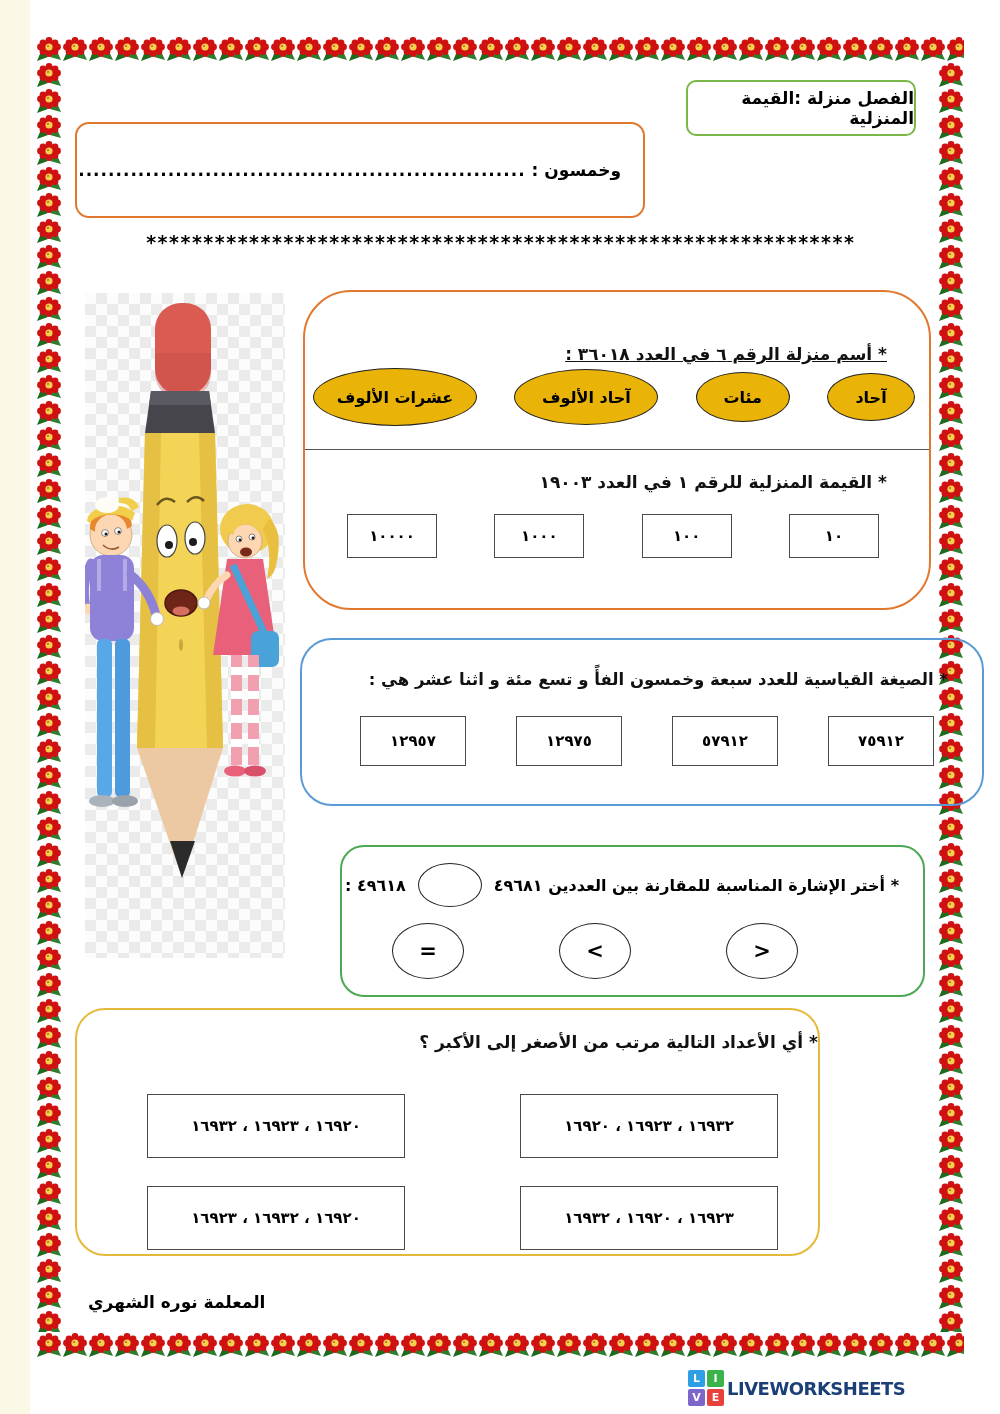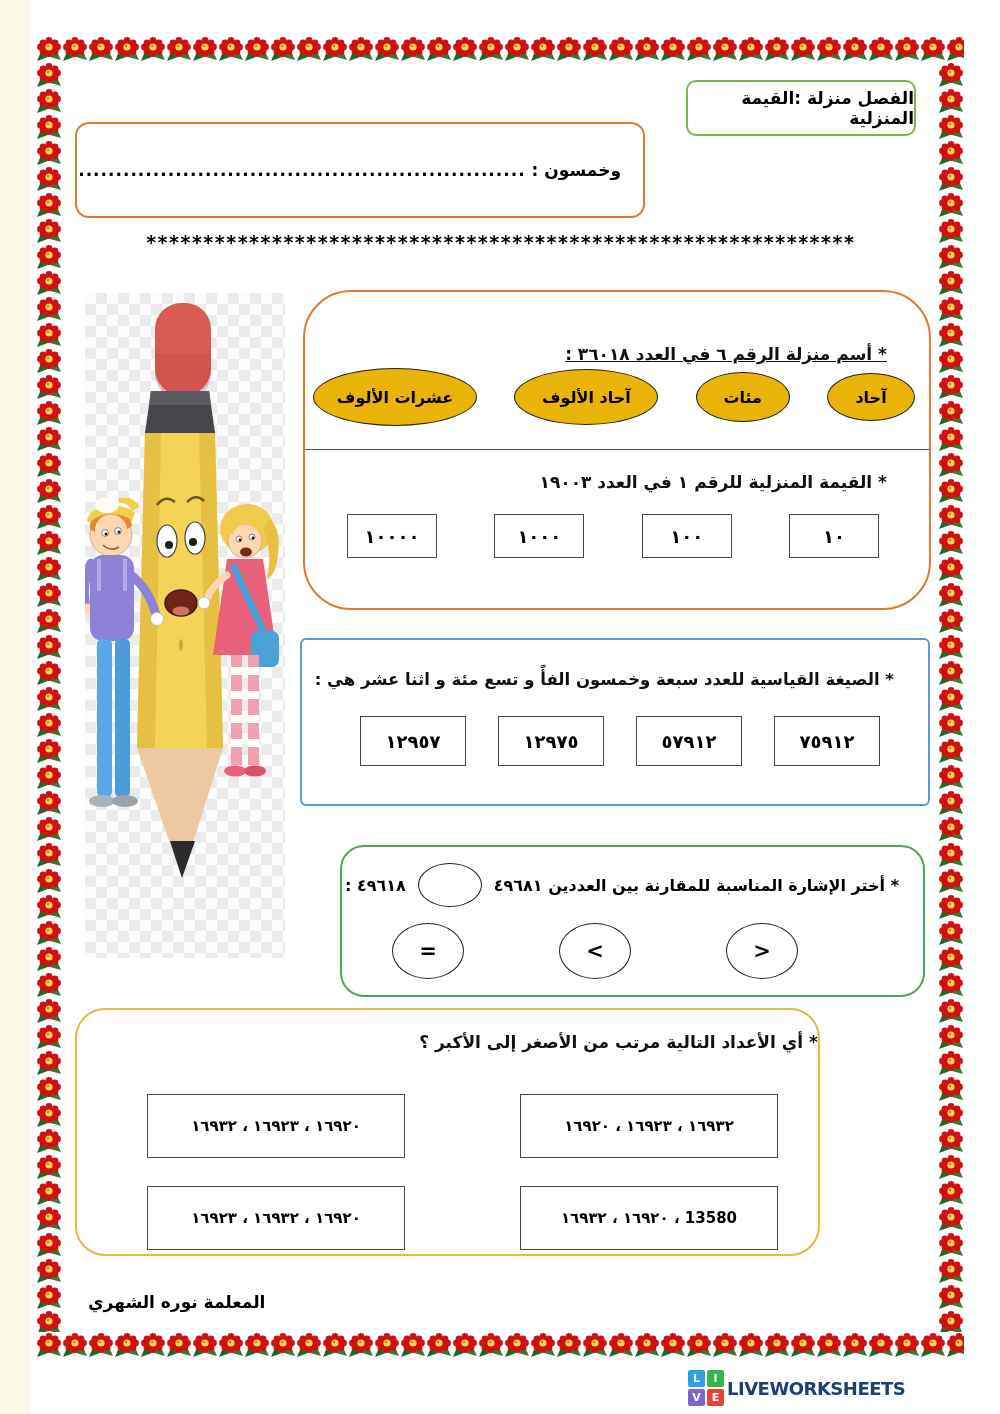--- a/index.html
+++ b/index.html
@@ -27,21 +27,21 @@
   #name-box .dots{font-weight:bold;letter-spacing:1px;}
   #separator{position:absolute;left:0;top:231px;width:100%;text-align:center;
     font-family:"DejaVu Sans Mono", monospace;font-weight:bold;font-size:19px;}
   
   #illustration{position:absolute;left:85px;top:293px;width:200px;height:665px;
     background:repeating-conic-gradient(#ebebeb 0% 25%, #fcfcfc 0% 50%);
     background-size:22px 22px;line-height:0;}
   
   .qbox{position:absolute;box-sizing:border-box;}
   #q12-box{left:303px;top:290px;width:628px;height:320px;border:2px solid var(--orange);border-radius:48px;}
-  #q3-box{left:300px;top:638px;width:630px;height:168px;border:2px solid var(--blue);border-radius:6px;}
+  #q3-box{left:300px;top:638px;width:684px;height:168px;border:2px solid var(--blue);border-radius:32px;}
   #q4-box{left:340px;top:845px;width:585px;height:152px;border:2px solid var(--green);border-radius:24px;}
   #q5-box{left:75px;top:1008px;width:745px;height:248px;border:2.5px solid var(--gold);border-radius:30px;}
   .prompt{position:absolute;direction:rtl;font-weight:bold;font-size:17px;color:#111;white-space:nowrap;}
   #q1-prompt{top:52px;right:42px;text-decoration:underline;}
   #q12-divider{position:absolute;top:157px;left:0;right:0;border-top:1.5px solid #555;}
   #q2-prompt{top:180px;right:42px;text-align:right;}
   #q3-prompt{top:30px;right:34px;font-size:16.5px;}
   #q5-prompt{top:22px;left:0;right:0;text-align:right;white-space:normal;}
   .opt-row{position:absolute;display:flex;direction:rtl;align-items:center;justify-content:space-between;}
   #q1-options{top:76px;left:8px;right:14px;height:58px;}
@@ -50,21 +50,21 @@
   #q4-options{top:76px;left:50px;right:125px;}
   .oval{border:1.3px solid #222;border-radius:50%;display:flex;align-items:center;
     justify-content:center;font-weight:bold;font-size:16px;direction:rtl;background:#eab308;}
   .oval.s1{width:86px;height:46px;}
   .oval.s2{width:92px;height:48px;}
   .oval.s3{width:142px;height:54px;}
   .oval.s4{width:162px;height:56px;}
   .cmp-oval{width:70px;height:54px;border:1.4px solid #222;border-radius:50%;
     font-size:21px;font-weight:bold;display:flex;align-items:center;justify-content:center;background:#fff;}
   .numbox{width:88px;height:42px;border:1.3px solid #4a4a4a;display:flex;align-items:center;
-    justify-content:center;font-weight:bold;font-size:18px;letter-spacing:4px;direction:rtl;background:#fff;}
+    justify-content:center;font-weight:bold;font-size:15px;letter-spacing:4px;direction:rtl;background:#fff;}
   #q3-options .numbox{width:104px;height:48px;}
   #q4-prompt-row{position:absolute;top:16px;left:10px;right:24px;display:flex;direction:rtl;
     align-items:center;gap:12px;font-weight:bold;font-size:16px;white-space:nowrap;}
   #q4-answer-oval{width:62px;height:42px;border:1.5px solid #222;border-radius:50%;flex:0 0 auto;background:#fff;}
   #q5-grid{position:absolute;top:84px;left:70px;right:40px;display:grid;
     grid-template-columns:1fr 1fr;column-gap:115px;row-gap:28px;direction:rtl;}
   .seq-box{border:1.3px solid #4a4a4a;height:62px;display:flex;align-items:center;
     justify-content:center;font-weight:bold;font-size:15px;letter-spacing:2px;direction:rtl;background:#fff;}
   
   #teacher{position:absolute;left:88px;top:1292px;font-weight:bold;font-size:17px;direction:rtl;}
@@ -3100,21 +3100,21 @@
     <div class="cmp-oval">&gt;</div>
     <div class="cmp-oval">=</div>
   </div>
 </div>
 
 <div id="q5-box" class="qbox">
   <div id="q5-prompt" class="prompt">*  أي الأعداد التالية مرتب من الأصغر إلى الأكبر ؟</div>
   <div id="q5-grid">
     <div class="seq-box">١٦٩٣٢ ، ١٦٩٢٣ ، ١٦٩٢٠</div>
     <div class="seq-box">١٦٩٢٠ ، ١٦٩٢٣ ، ١٦٩٣٢</div>
-    <div class="seq-box">13580 ، ١٦٩٢٠ ، ١٦٩٣٢</div>
+    <div class="seq-box">١٦٩٢٣ ، ١٦٩٢٠ ، ١٦٩٣٢</div>
     <div class="seq-box">١٦٩٢٠ ، ١٦٩٣٢ ، ١٦٩٢٣</div>
   </div>
 </div>
 
 <div id="teacher">المعلمة نوره الشهري</div>
 
 <div id="logo">
   <div id="logo-grid">
     <span class="logo-sq" style="background: rgb(47, 159, 229);">L</span>
     <span class="logo-sq" style="background: rgb(60, 178, 74);">I</span>

